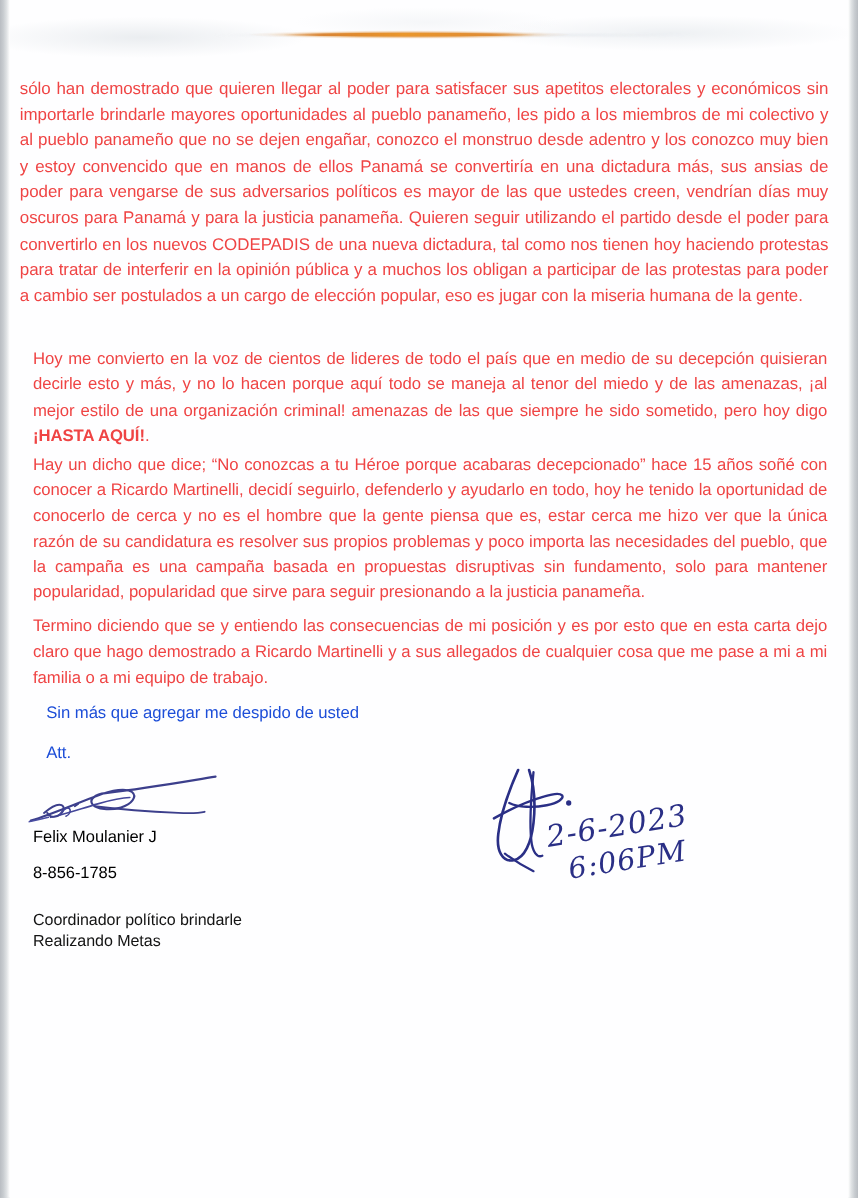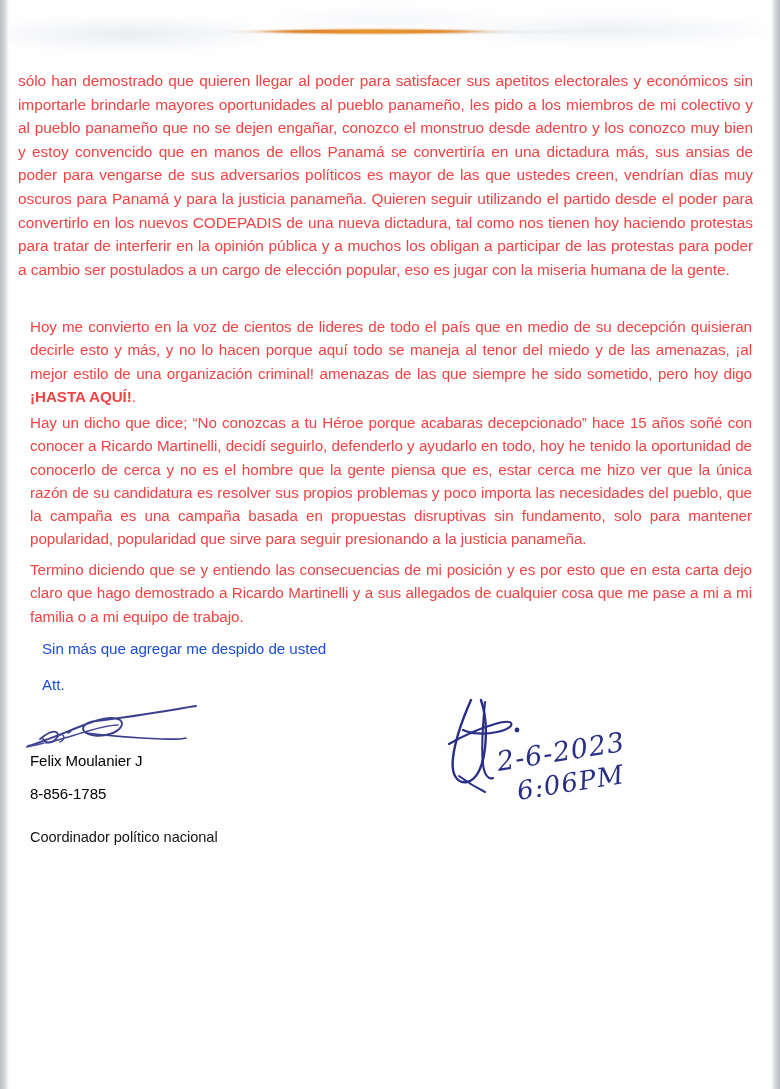--- a/index.html
+++ b/index.html
@@ -276,21 +276,22 @@
             <path d="M28 41 C31 37, 34 33, 37 35 C39 37, 37 41, 34 42" stroke="#43469a" stroke-width="1.4" stroke-linecap="round" fill="none"></path>
             <path d="M42 33 L45 31" stroke="#3c3f8c" stroke-width="1.6" stroke-linecap="round"></path>
             <path d="M0 47 C6 46, 12 44.5, 18 43" stroke="#4a4da2" stroke-width="1.3" stroke-linecap="round" fill="none"></path>
           </svg>
         </div>
         <p class="signer-name">Felix Moulanier J</p>
         <p class="signer-id">8-856-1785</p>
       </div>
 
       <div class="role-block">
-        <p>Coordinador político nacional</p>
+        <p>Coordinador político brindarle</p>
+        <p>Realizando Metas</p>
       </div>
 
       <div class="handwritten-date">
         <svg width="120" height="120" viewBox="0 0 120 120" fill="none" xmlns="http://www.w3.org/2000/svg">
           <path d="M30 12 C22 30, 14 52, 12 70 C10 86, 16 96, 26 94 C36 92, 42 78, 44 60 C46 42, 44 24, 40 12" stroke="#2a2f86" stroke-width="2.4" stroke-linecap="round" fill="none"></path>
           <path d="M8 56 C22 48, 40 40, 54 36 C62 33.5, 68 33, 70 35 C72 38, 66 42, 56 44 C44 46.5, 30 46, 22 42" stroke="#2a2f86" stroke-width="2.2" stroke-linecap="round" fill="none"></path>
           <path d="M44 14 C42 34, 40 58, 42 76 C43 86, 47 92, 52 90" stroke="#2a2f86" stroke-width="2.1" stroke-linecap="round" fill="none"></path>
           <path d="M18 88 C26 94, 36 100, 44 104" stroke="#2a2f86" stroke-width="2" stroke-linecap="round" fill="none"></path>
           <circle cx="76" cy="42" r="2.4" fill="#2a2f86"></circle>
         </svg>

